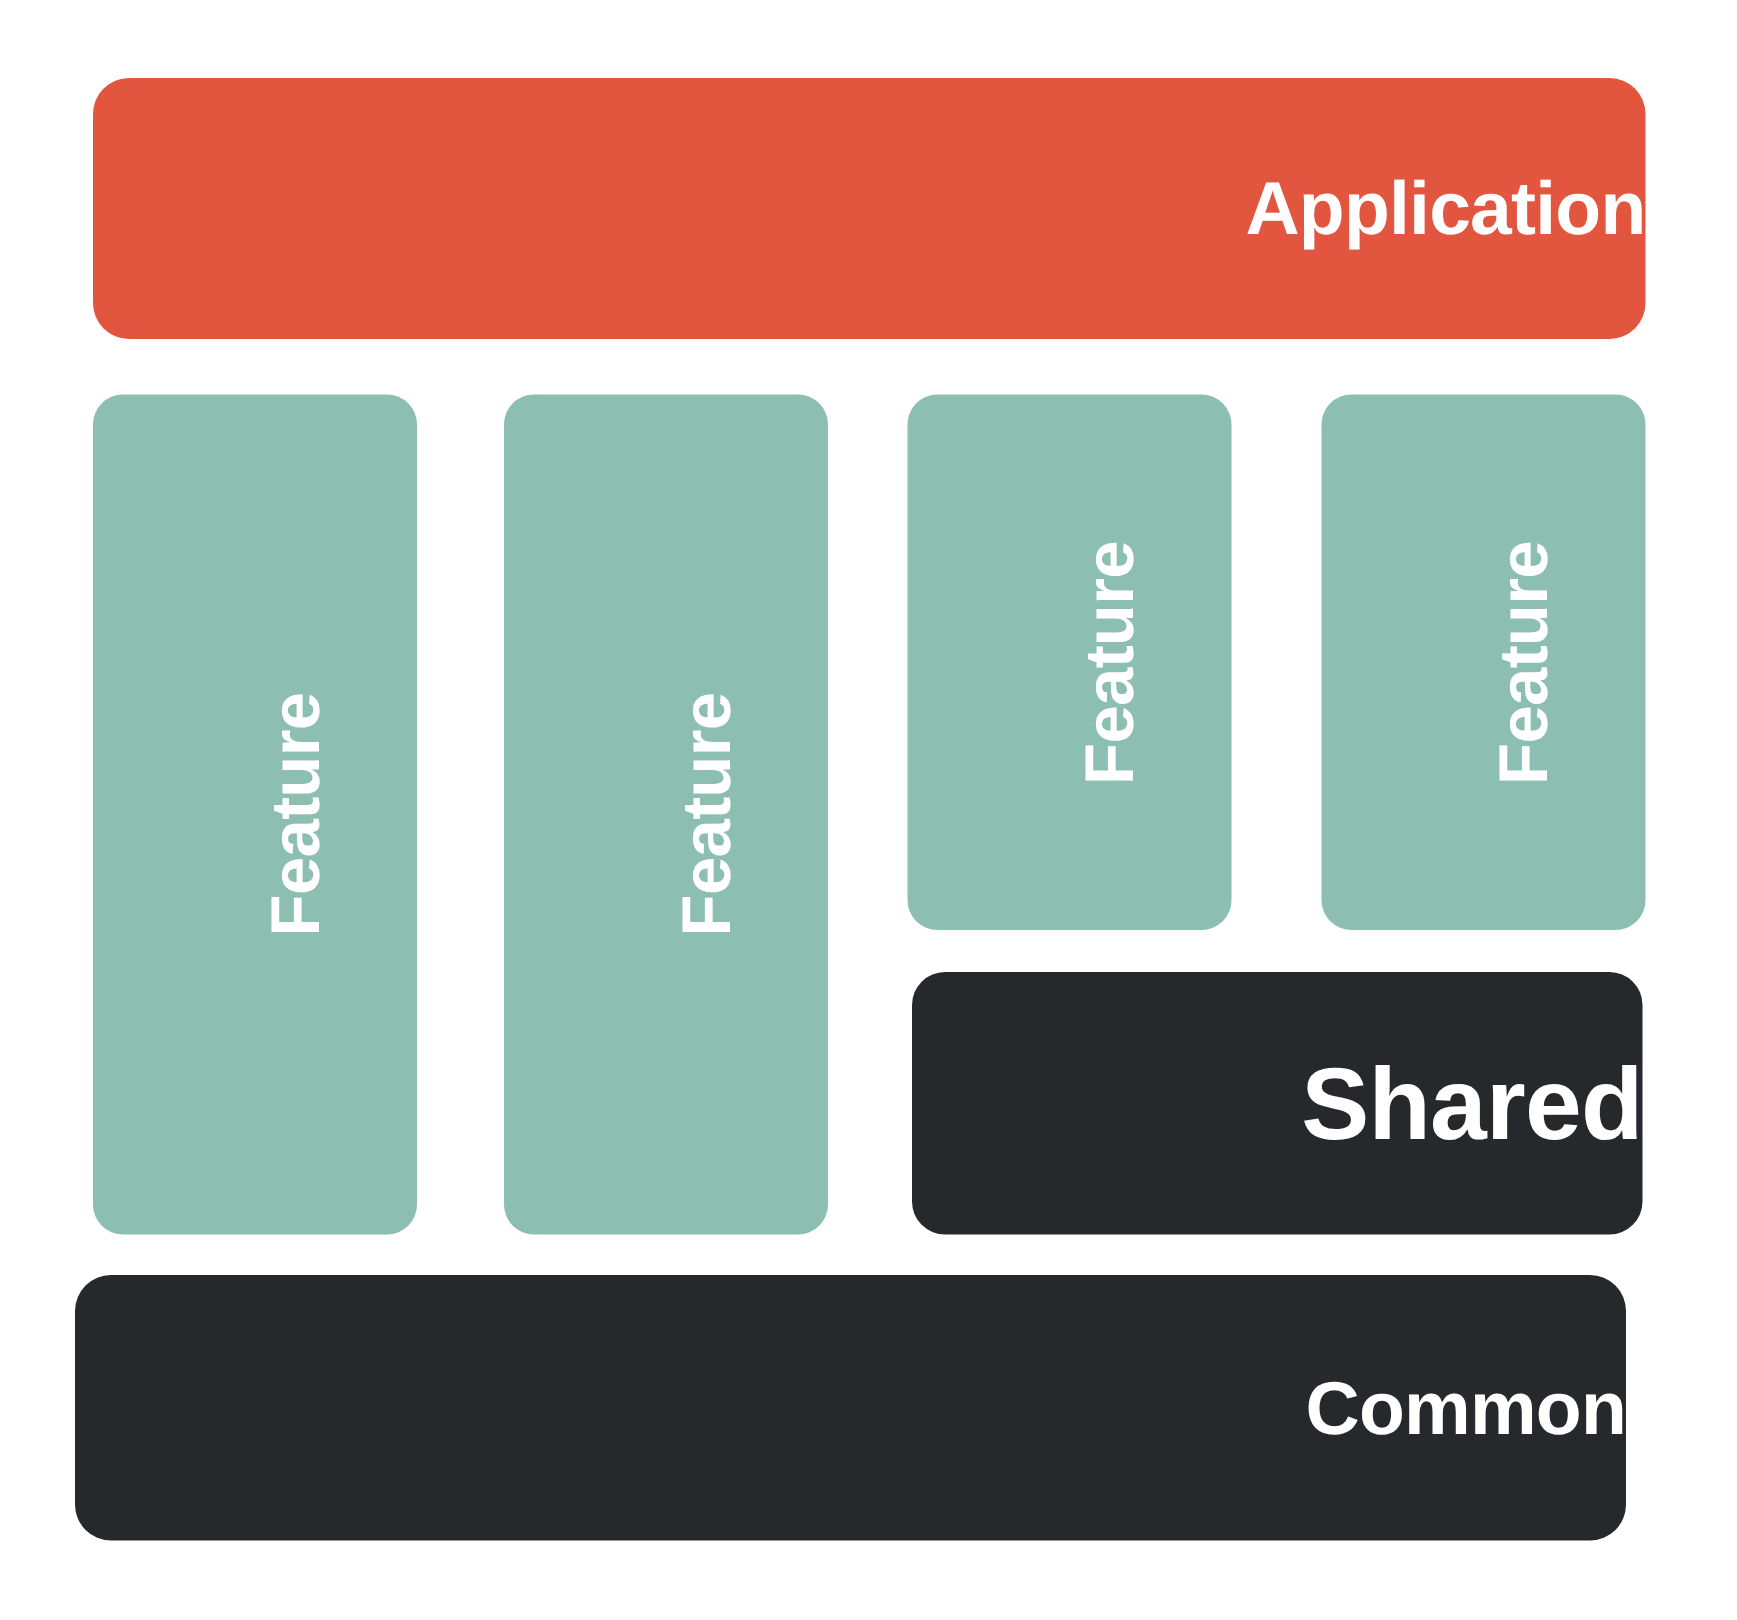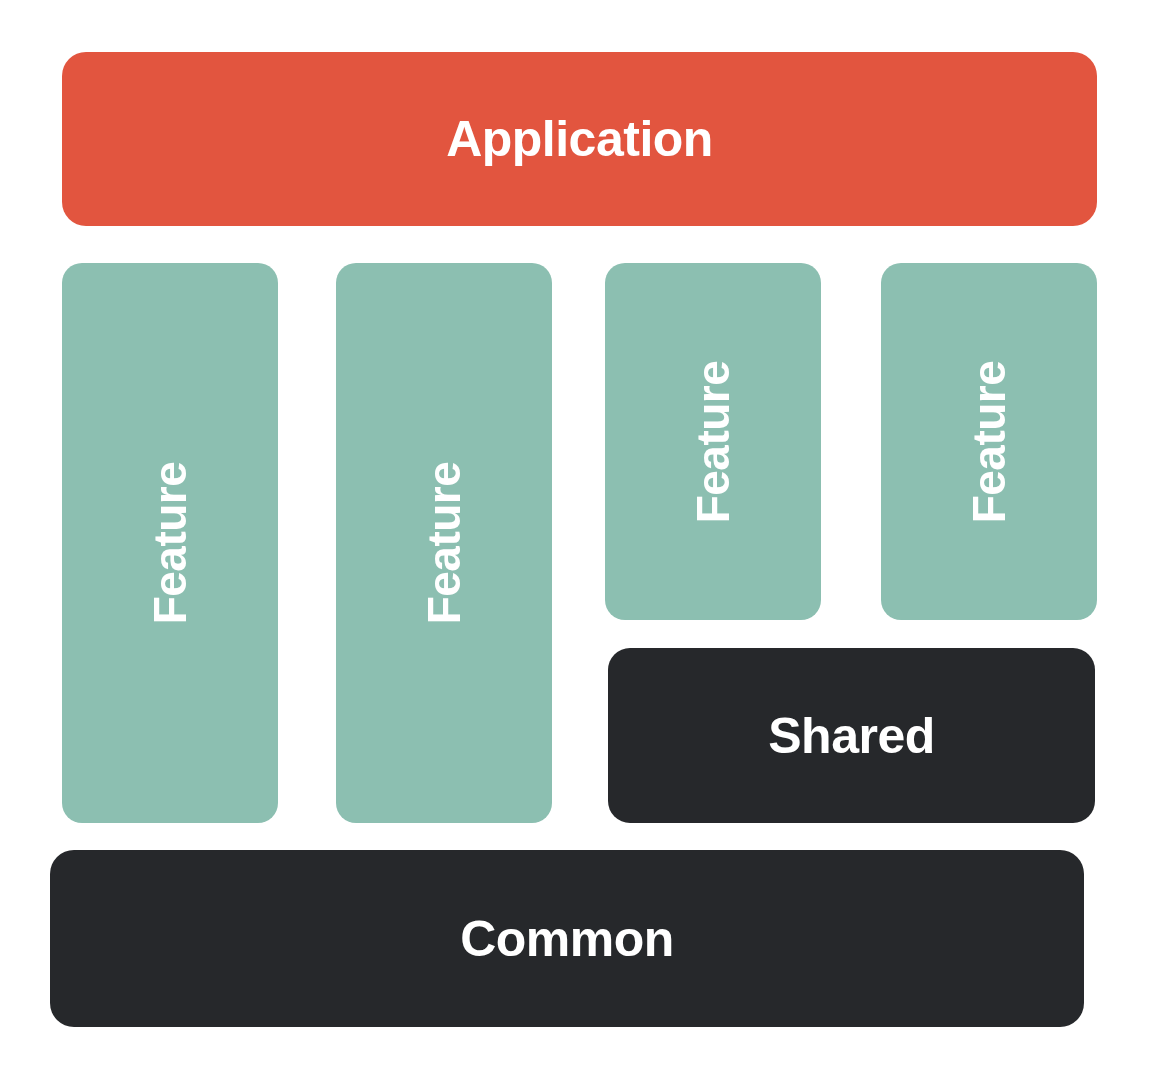--- a/index.html
+++ b/index.html
@@ -17,21 +17,21 @@
     width: 1158px;
     height: 1080px;
     background: #ffffff;
     overflow: hidden;
   }
   .block {
     position: absolute;
     box-sizing: border-box;
     display: flex;
     align-items: center;
-    justify-content: center;
+    justify-content: flex-end;
     color: #ffffff;
     font-weight: bold;
     letter-spacing: -0.5px;
     user-select: none;
   }
 
   
   #block-application {
     left: 62px;
     top: 52px;
@@ -61,21 +61,21 @@
   #block-feature-4 { left: 881px; top: 263px; height: 357px; }
 
   
   #block-shared {
     left: 608px;
     top: 648px;
     width: 487px;
     height: 175px;
     background: #26282b;
     border-radius: 22px;
-    font-size: 50px;
+    font-size: 68px;
   }
 
   
   #block-common {
     left: 50px;
     top: 850px;
     width: 1034px;
     height: 177px;
     background: #26282b;
     border-radius: 24px;

